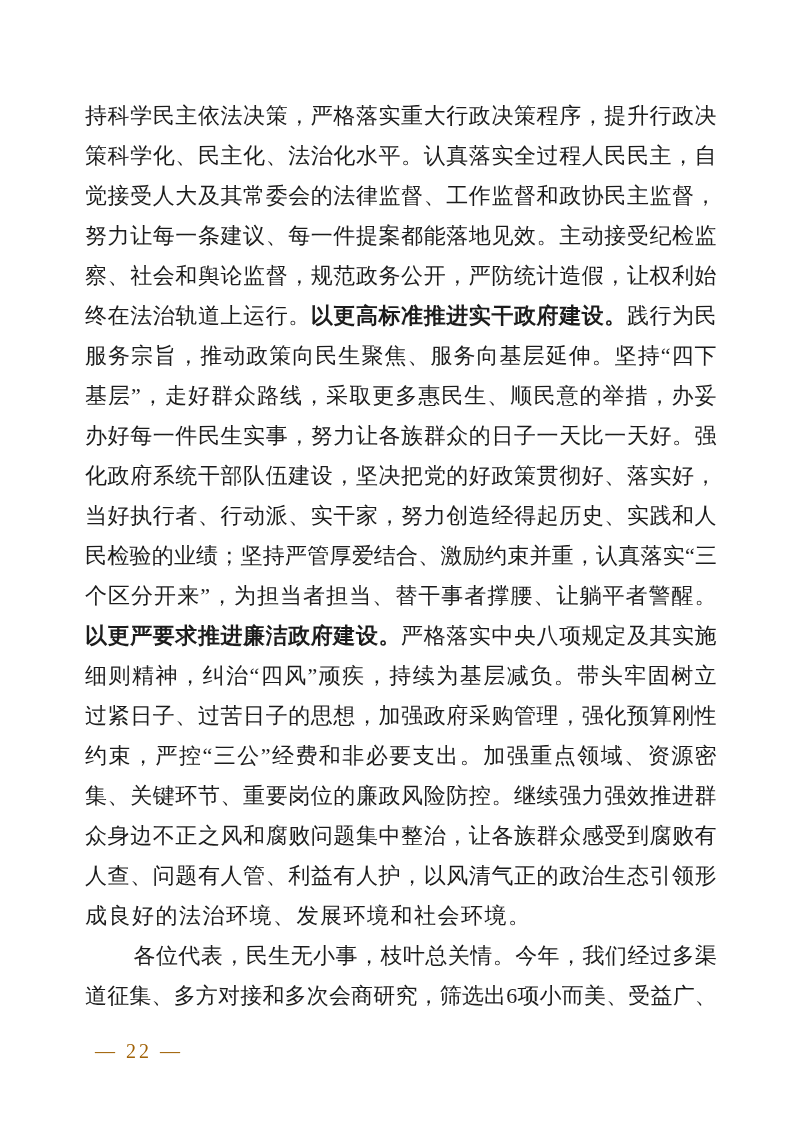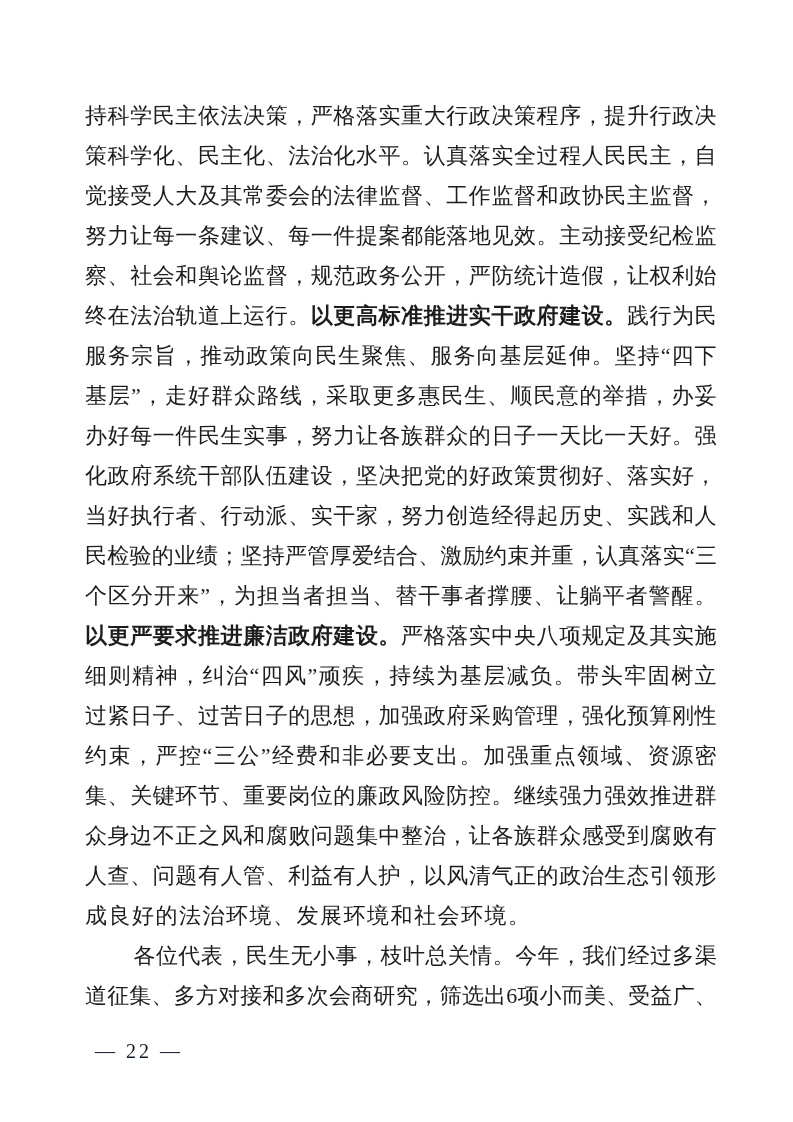--- a/index.html
+++ b/index.html
@@ -48,21 +48,21 @@
     height: 1px;
   }
   .page-number {
     position: absolute;
     left: 95px;
     top: 1037px;
     font-size: 20px;
     line-height: 28px;
     letter-spacing: 3px;
     font-family: "Liberation Serif", "DejaVu Serif", serif;
-    color: #0f172a;
+    color: #a16207;
   }
 </style>
 </head>
 <body>
 
 <div class="page">
   <div class="doc-body">
       <div class="line">
         <span class="ch">持</span>
         <span class="ch">科</span>

